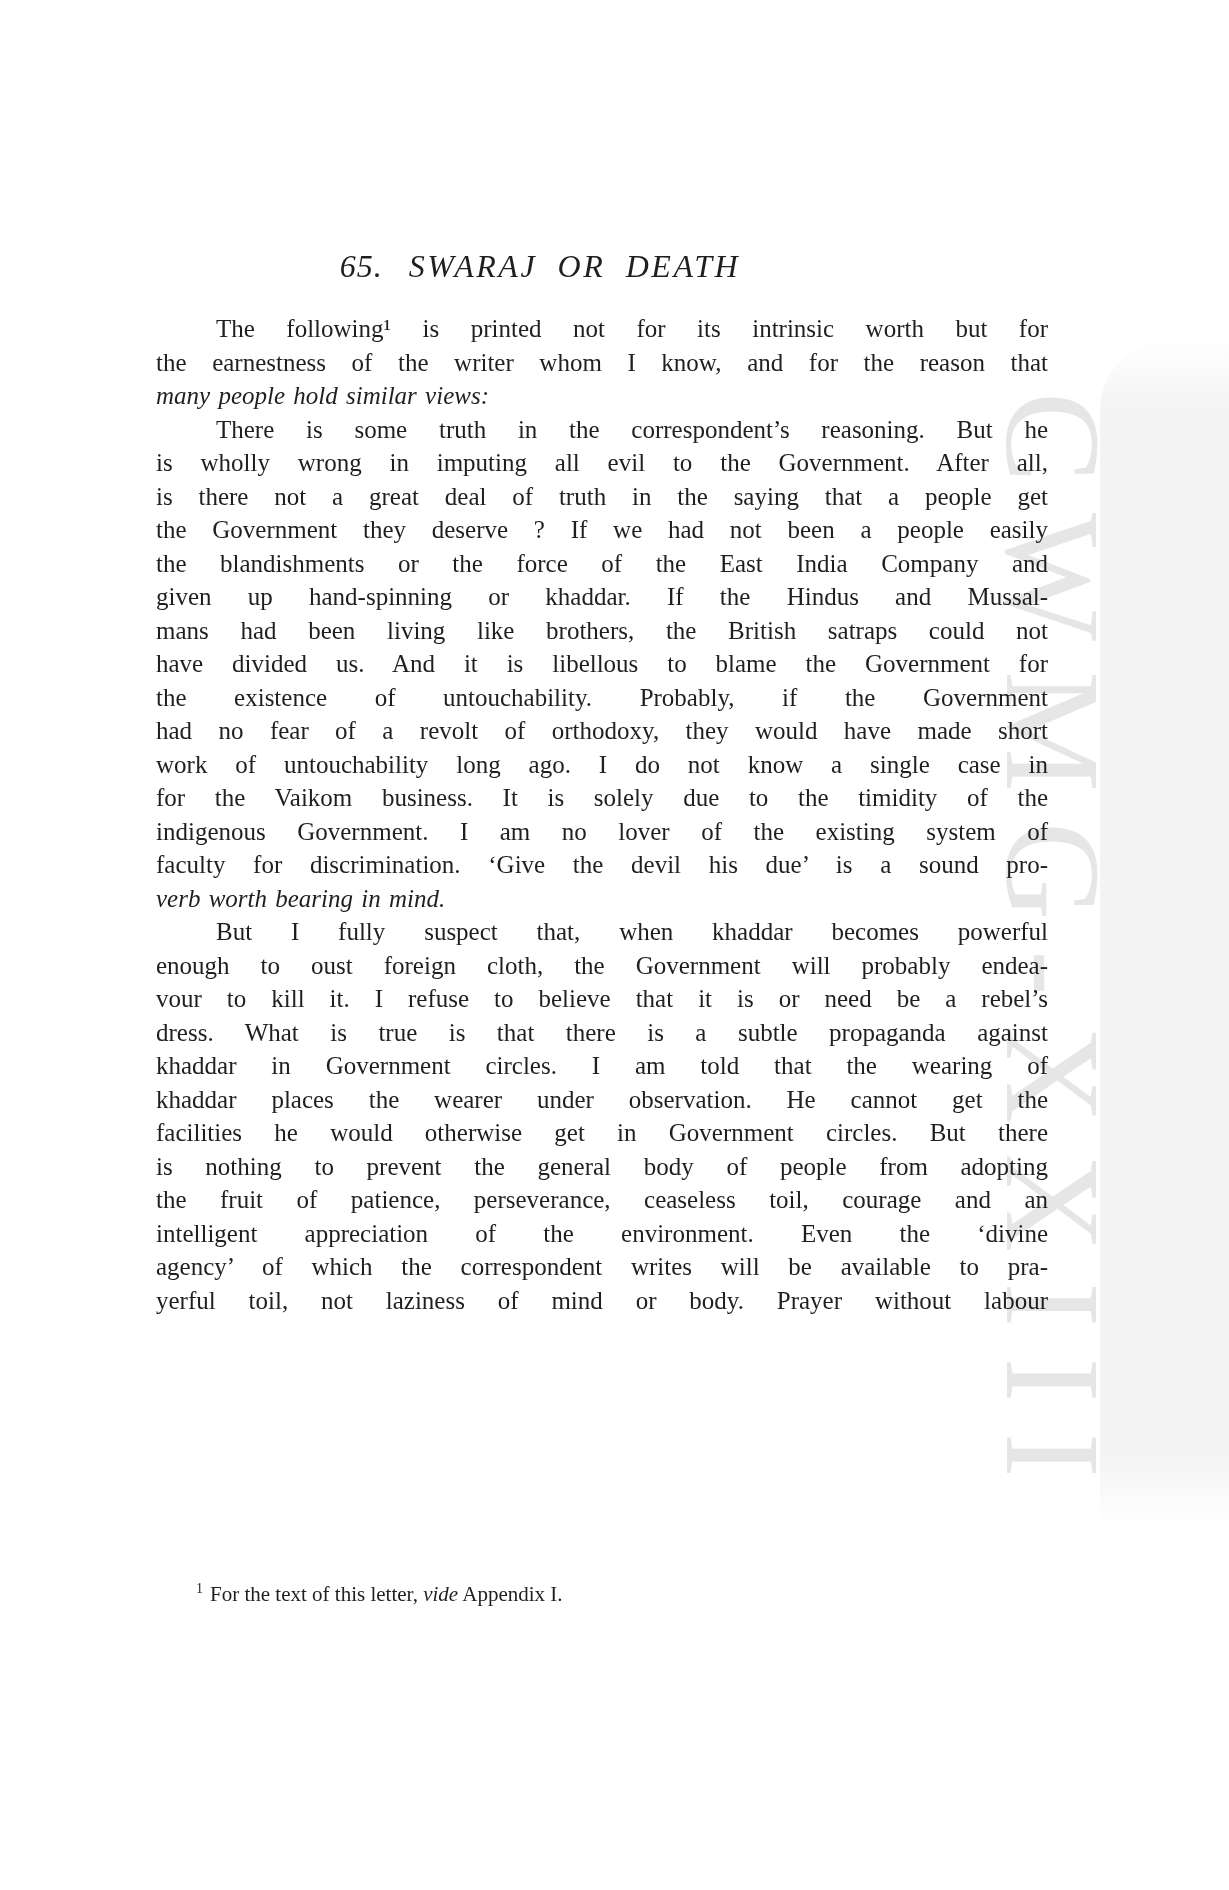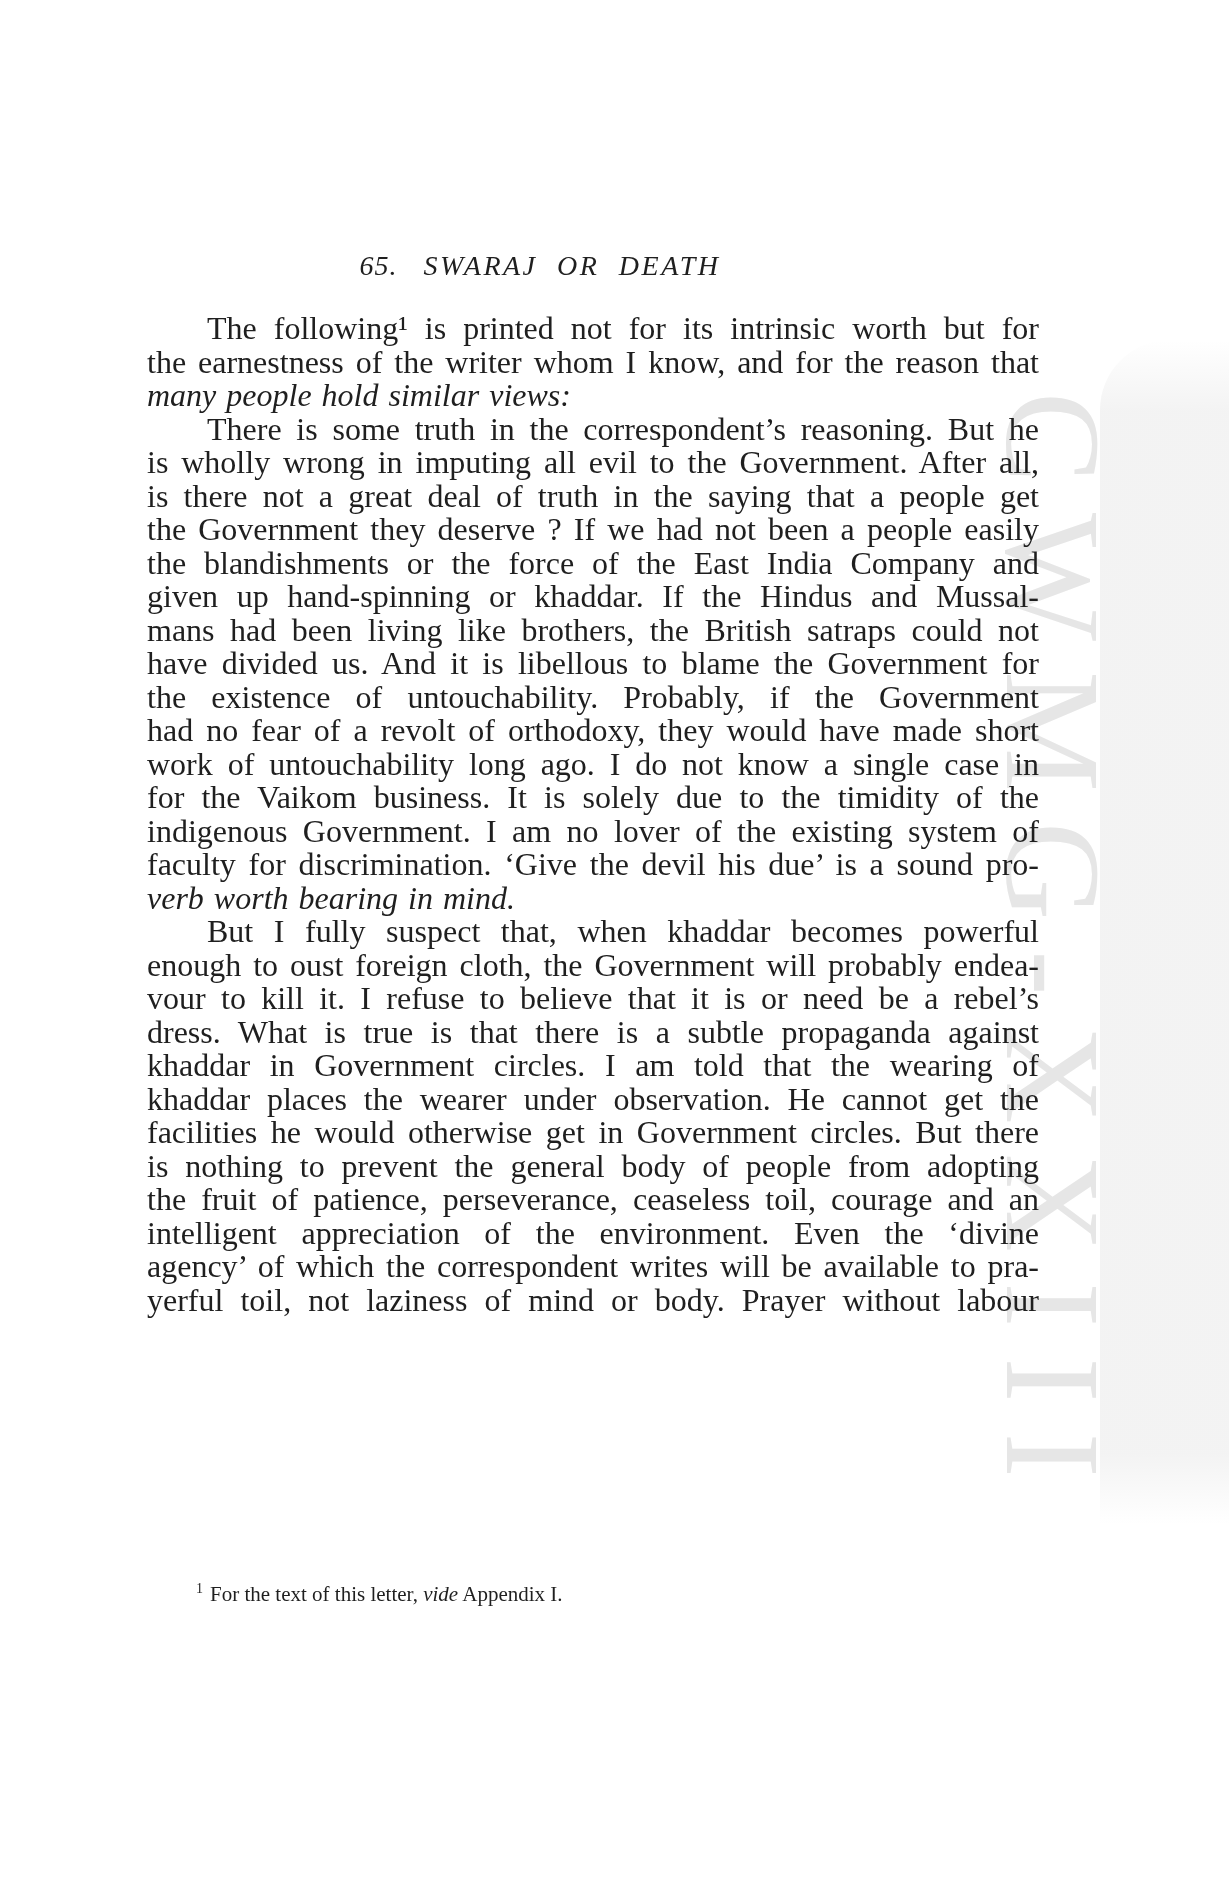--- a/index.html
+++ b/index.html
@@ -40,33 +40,33 @@
     white-space: nowrap;
     user-select: none;
   }
 
   .title {
     position: absolute;
     left: 140px; top: 249px;
     width: 892px;
     text-align: center;
     font-style: italic;
-    font-size: 28px;
+    font-size: 32px;
     line-height: 34px;
     transform: translateX(-46px);
     white-space: nowrap;
   }
   .title .title-num { letter-spacing: 1px; }
   .title .title-text { margin-left: 26px; letter-spacing: 2.5px; word-spacing: 10px; }
 
   .bodytext {
     position: absolute;
-    left: 147px; top: 312px;
+    left: 156px; top: 312px;
     width: 892px;
-    font-size: 32px;
+    font-size: 25px;
     line-height: 33.5px;
     word-spacing: 2px;
   }
   .line {
     text-align: justify;
     text-align-last: justify;
     height: 33.5px;
     white-space: nowrap;
   }
   .line.flush { text-align-last: left; font-style: italic; }

